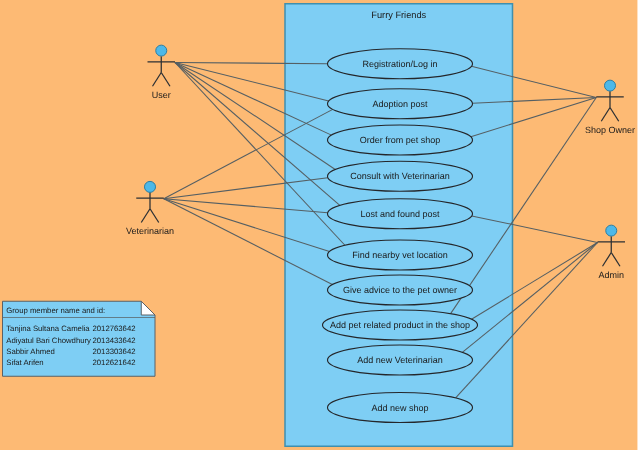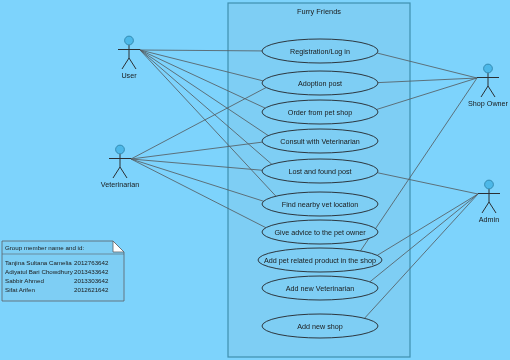--- a/index.html
+++ b/index.html
@@ -4,21 +4,21 @@
 <style>
   html, body {
     margin: 0;
     padding: 0;
     background: #ffffff;
   }
   #canvas {
     position: relative;
     width: 510px;
     height: 360px;
-    background: #7dd3fc;
+    background: #fdba74;
     font-family: "Liberation Sans", sans-serif;
     overflow: hidden;
   }
   svg.layer {
     position: absolute;
     left: 0;
     top: 0;
     width: 510px;
     height: 360px;
   }

